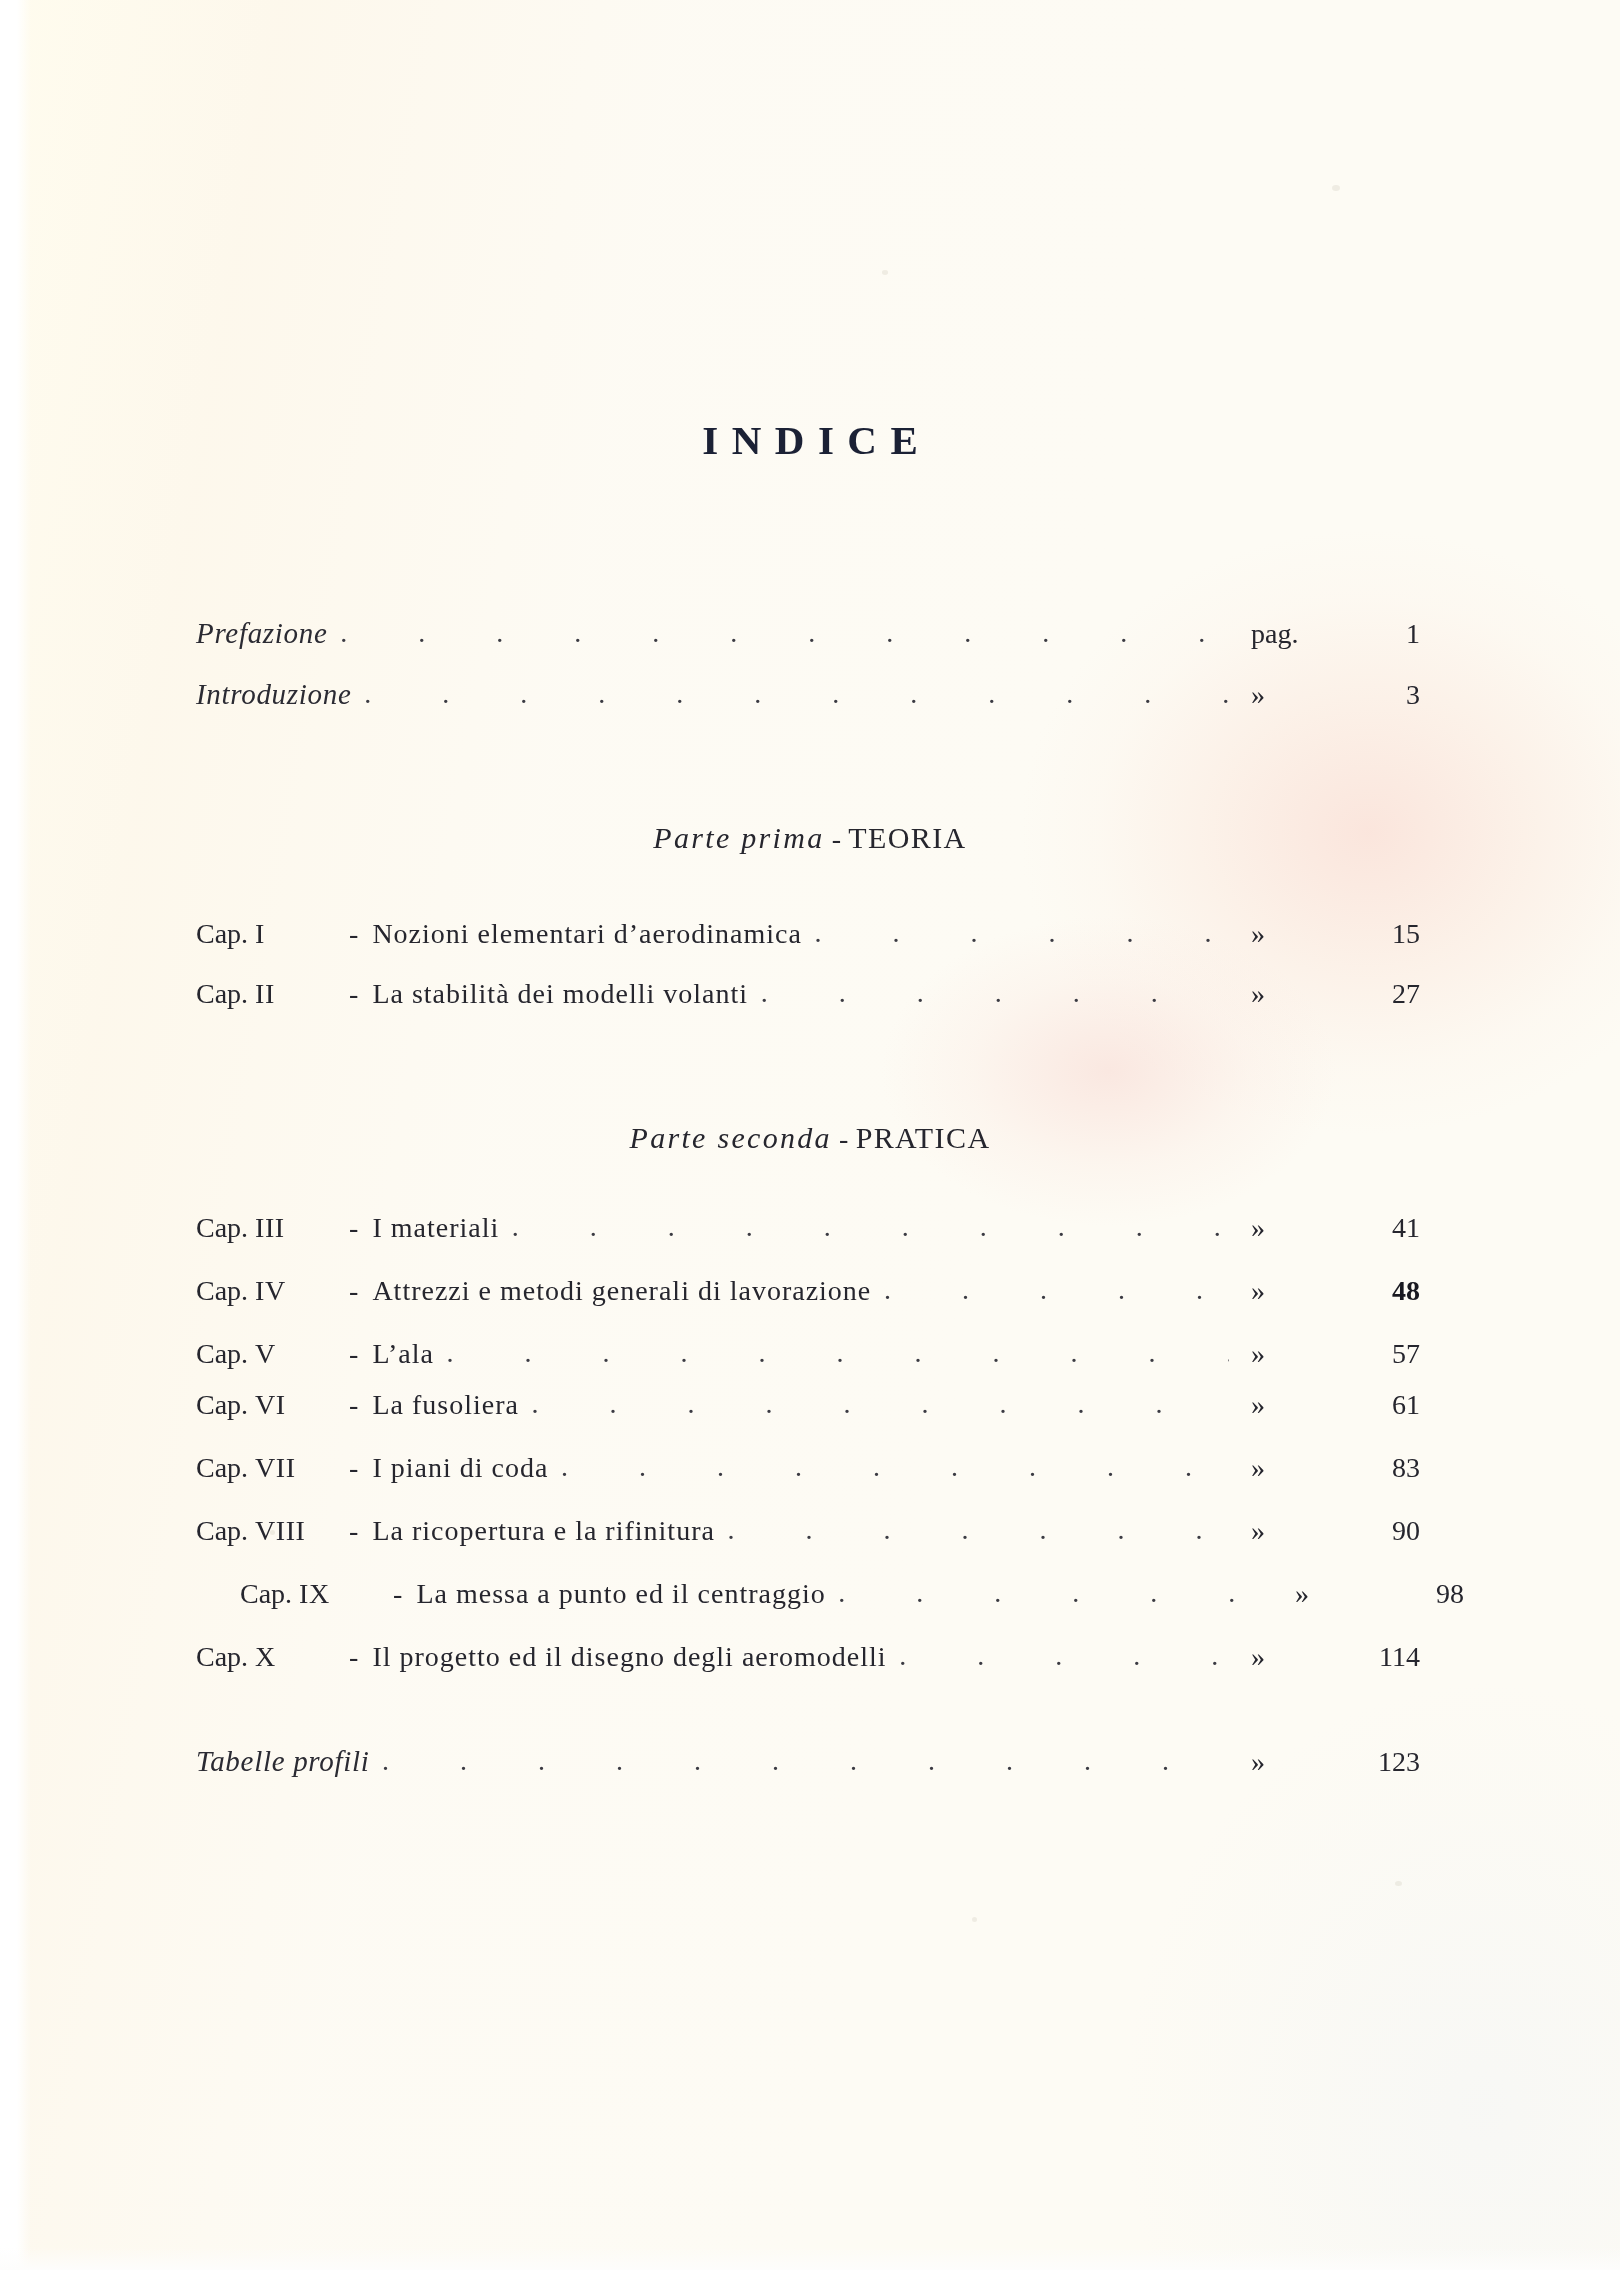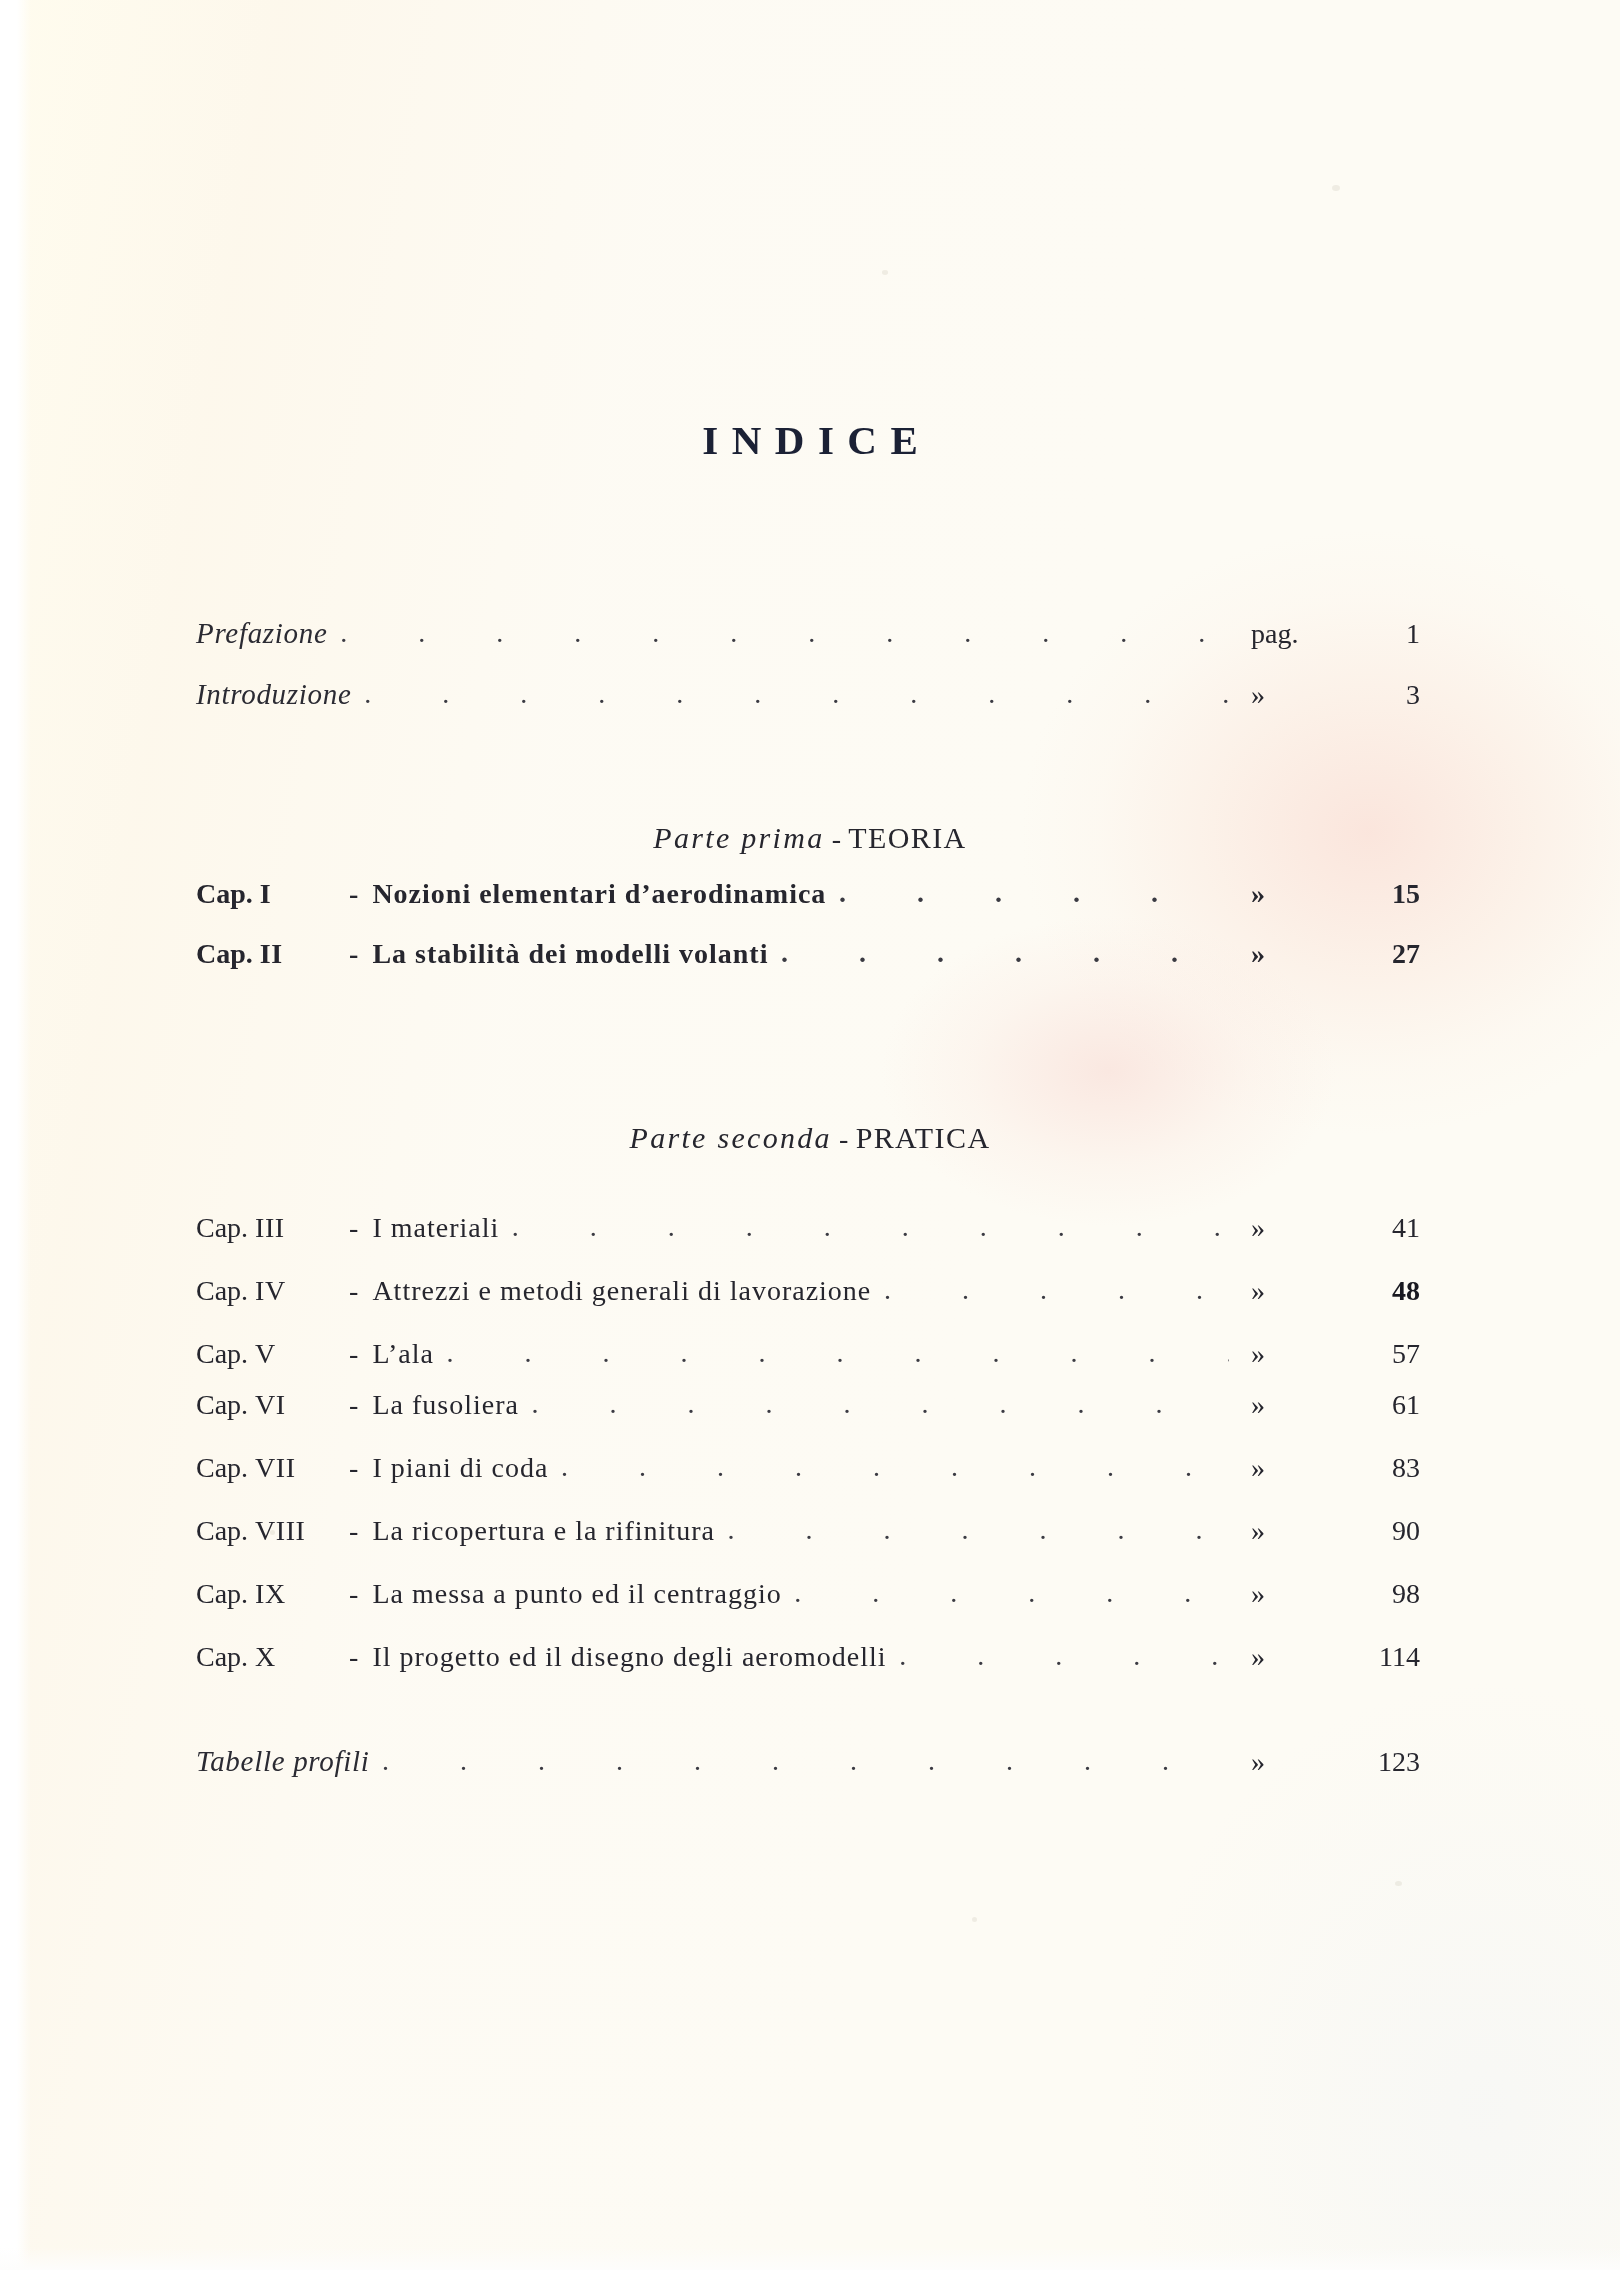--- a/index.html
+++ b/index.html
@@ -261,21 +261,21 @@
       </div>
 
     </div>
 
     <div class="part-head" style="top:821px;">
       <span class="it">Parte  prima</span>
       <span class="sep">-</span>
       <span class="rm">TEORIA</span>
     </div>
 
-    <div class="entries" style="top:880px;font-weight:bold;">
+    <div class="entries" style="top:920px;">
 
       <div class="row" style="margin-bottom:32px;">
         <span class="cap"><span>Cap.</span> <span class="num">I</span></span>
         <span class="dash">-</span>
         <span class="title-rm">Nozioni elementari d’aerodinamica</span>
         <span class="leader">.&nbsp;.&nbsp;.&nbsp;.&nbsp;.&nbsp;.&nbsp;.&nbsp;.&nbsp;.&nbsp;.&nbsp;.&nbsp;.&nbsp;.&nbsp;.&nbsp;.&nbsp;.</span>
         <span class="pag">»</span>
         <span class="pnum">15</span>
       </div>
 
@@ -345,21 +345,21 @@
 
       <div class="row" style="margin-bottom:35px;">
         <span class="cap"><span>Cap.</span> <span class="num">VIII</span></span>
         <span class="dash">-</span>
         <span class="title-rm">La ricopertura e la rifinitura</span>
         <span class="leader">.&nbsp;.&nbsp;.&nbsp;.&nbsp;.&nbsp;.&nbsp;.&nbsp;.&nbsp;.&nbsp;.&nbsp;.&nbsp;.&nbsp;.&nbsp;.&nbsp;.&nbsp;.</span>
         <span class="pag">»</span>
         <span class="pnum">90</span>
       </div>
 
-      <div class="row" style="margin-bottom:35px;">
+      <div class="row" style="margin-bottom:35px;margin-left:44px;">
         <span class="cap"><span>Cap.</span> <span class="num">IX</span></span>
         <span class="dash">-</span>
         <span class="title-rm">La messa a punto ed il centraggio</span>
         <span class="leader">.&nbsp;.&nbsp;.&nbsp;.&nbsp;.&nbsp;.&nbsp;.&nbsp;.&nbsp;.&nbsp;.&nbsp;.&nbsp;.&nbsp;.&nbsp;.&nbsp;.&nbsp;.</span>
         <span class="pag">»</span>
         <span class="pnum">98</span>
       </div>
 
       <div class="row">
         <span class="cap"><span>Cap.</span> <span class="num">X</span></span>

